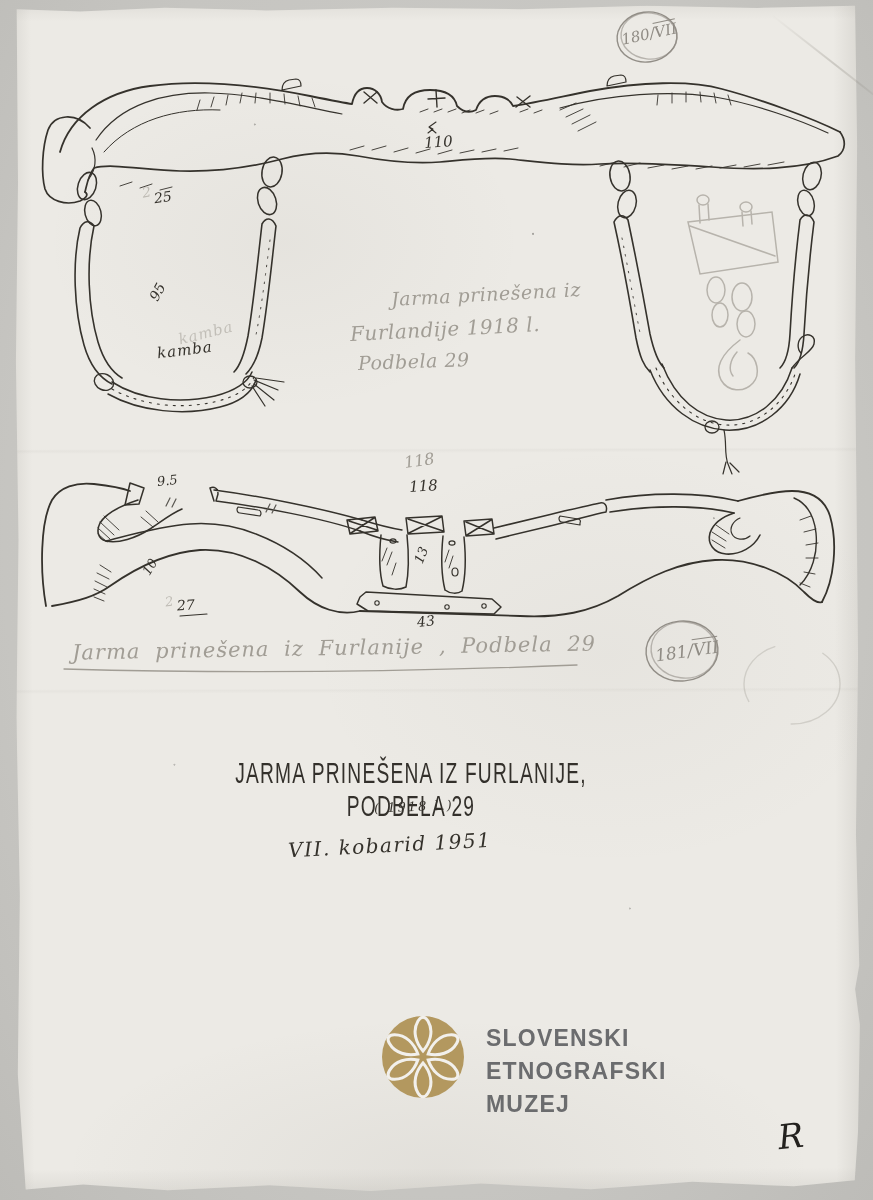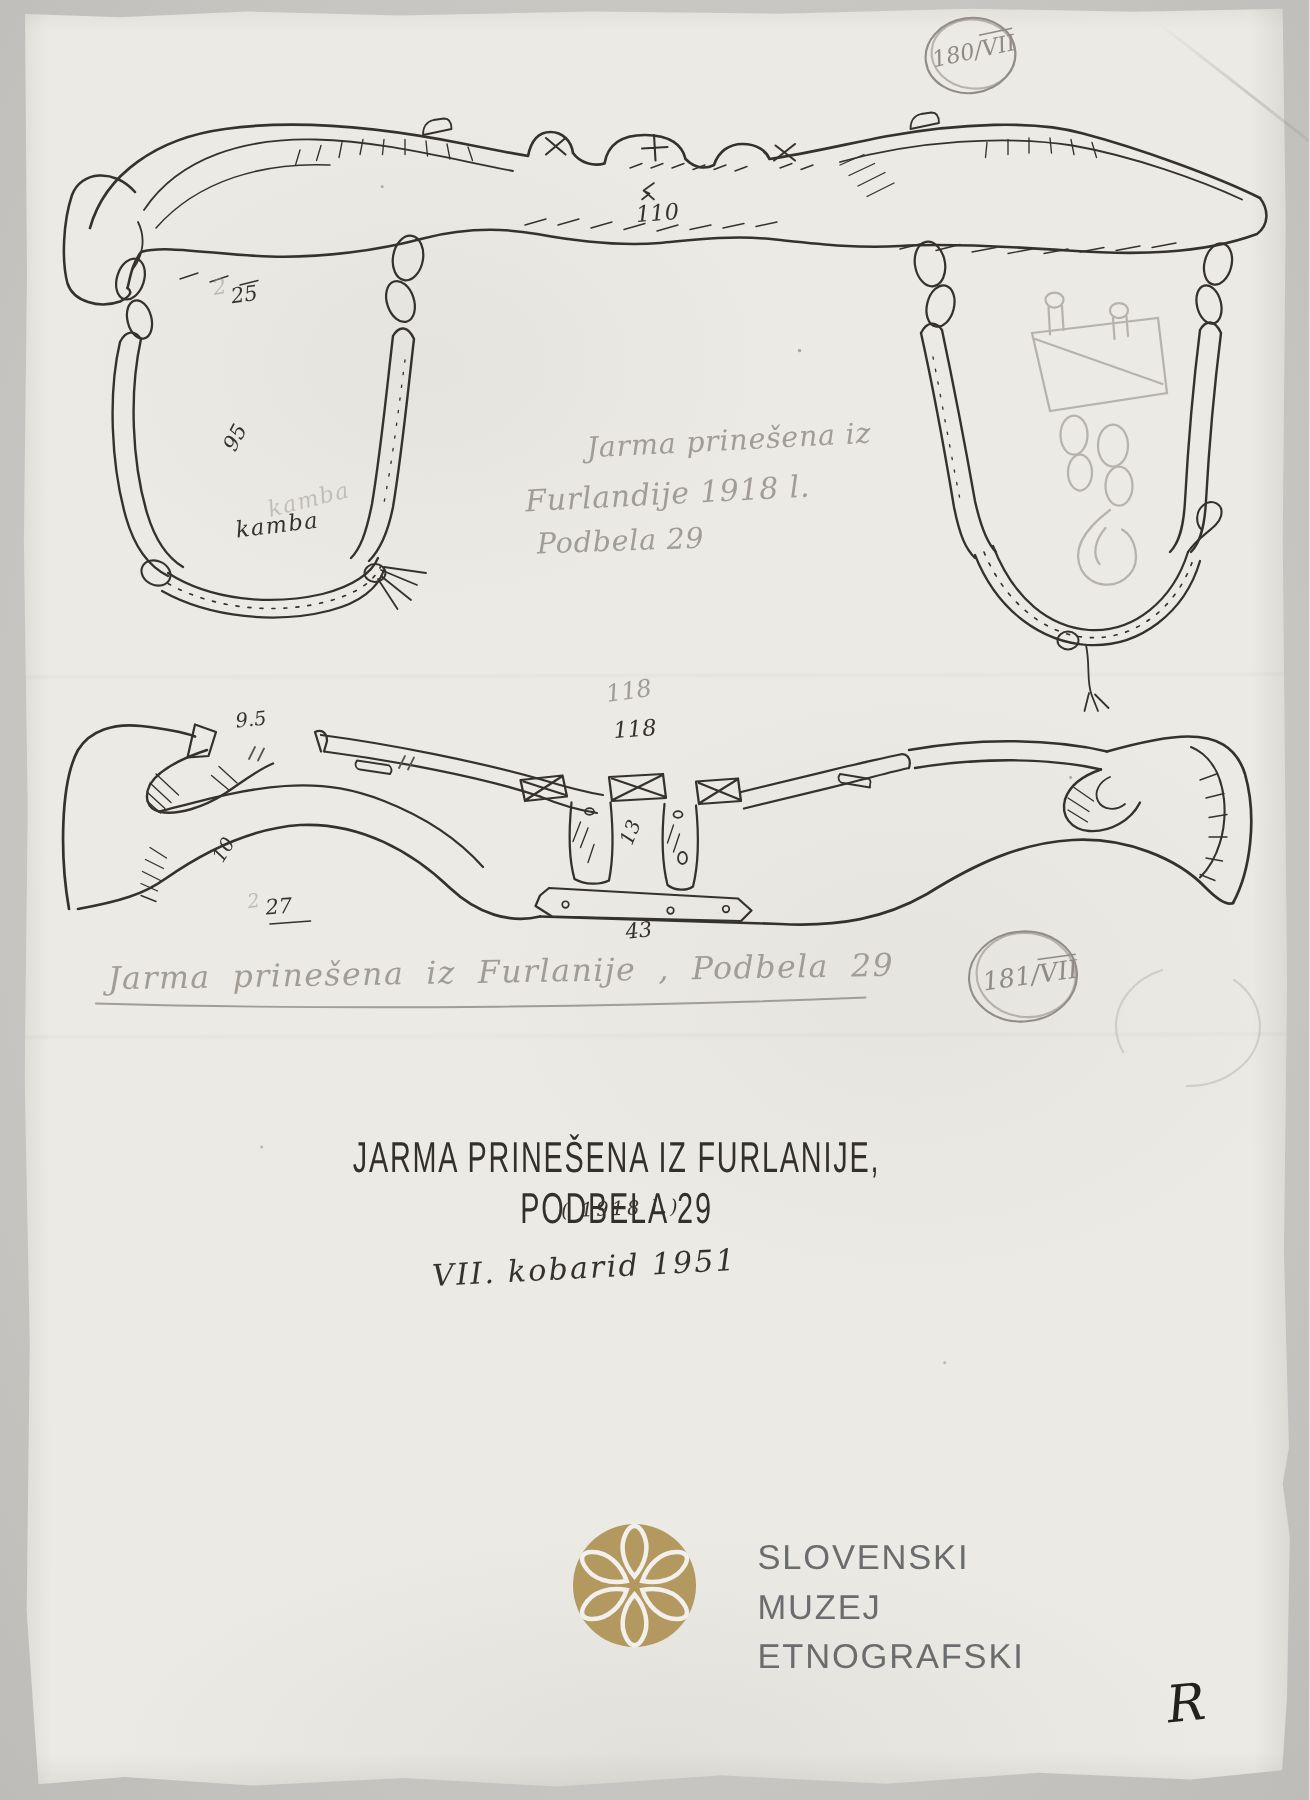--- a/index.html
+++ b/index.html
@@ -31,22 +31,22 @@
     transform:rotate(38deg);transform-origin:left top;}
   svg.art{position:absolute;left:0;top:0;width:873px;height:1200px;}
   .lbl{position:absolute;white-space:nowrap;color:#35322c;
     font-family:"DejaVu Serif", serif;font-style:italic;}
   .pencil{color:#a19d95;}
   .stamp{position:absolute;font-family:"DejaVu Serif", serif;font-style:italic;color:#8f8b84;}
   .stamp .ovl{text-decoration:overline;}
   .title{position:absolute;left:161px;top:762px;width:500px;text-align:center;
     font-family:"Liberation Sans", sans-serif;font-weight:500;color:#33302b;
     font-size:24px;letter-spacing:1.5px;transform:scale(.8,1.2);}
-  .logo-text{position:absolute;left:505px;top:1022px;line-height:33px;
-    font-family:"Liberation Sans", sans-serif;font-weight:normal;font-size:23px;
+  .logo-text{position:absolute;left:486px;top:1022px;line-height:33px;
+    font-family:"Liberation Sans", sans-serif;font-weight:bold;font-size:23px;
     letter-spacing:1.2px;color:#6b6c6e;}
 </style>
 </head>
 <body>
 
 <div class="stage">
   <div class="paper"></div>
   <div class="crease"></div>
 
   <svg class="art" viewBox="0 0 873 1200">
@@ -244,18 +244,18 @@
   <div class="lbl" style="left:417px;top:613px;font-size:14px;transform:rotate(-6deg);">43</div>
 
   <div class="lbl pencil" style="left:72px;top:636px;font-size:21px;transform:rotate(-1deg);letter-spacing:1px;word-spacing:7px;">Jarma prinešena iz Furlanije , Podbela 29</div>
 
   <div class="title">JARMA PRINEŠENA IZ FURLANIJE, PODBELA 29</div>
   <div class="lbl" style="left:374px;top:799px;font-size:13px;transform:rotate(-2deg);letter-spacing:2px;">( 1918 l.)</div>
   <div class="lbl" style="left:288px;top:833px;font-size:20px;transform:rotate(-3deg);letter-spacing:1.5px;">VII. kobarid 1951</div>
 
   <div class="logo-text">
     <div>SLOVENSKI</div>
+    <div>ETNOGRAFSKI</div>
     <div>MUZEJ</div>
-    <div>ETNOGRAFSKI</div>
   </div>
 
   <div class="lbl" style="left:778px;top:1116px;font-size:34px;transform:rotate(-6deg);color:#23211e;">R</div>
 </div>
 
 </body></html>

